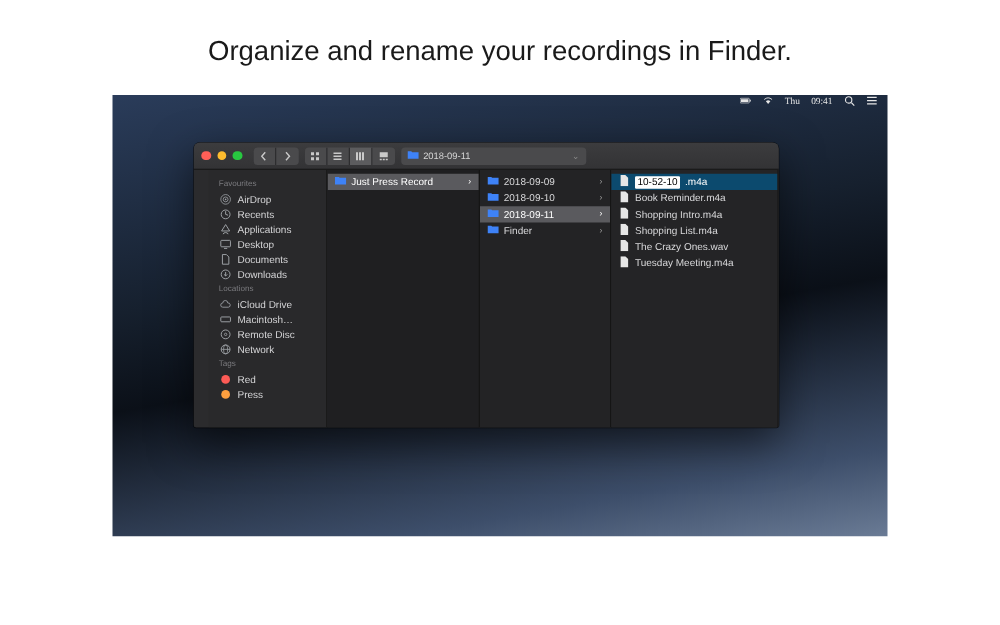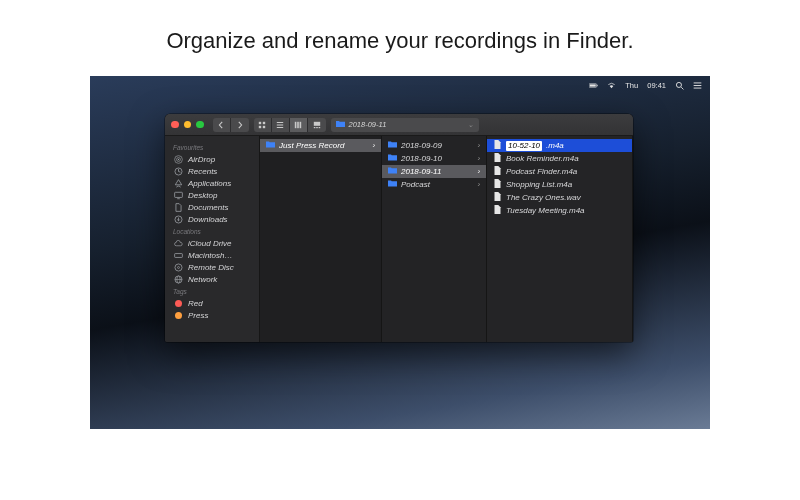--- a/index.html
+++ b/index.html
@@ -23,42 +23,42 @@
       margin: 0 auto;
       background: linear-gradient(170deg, #2a3c5a 0%, #16202e 38%, #0b1018 55%, #3d4e6a 85%, #6a7b95 100%);
       position: relative;
       overflow: hidden;
     }
     .menubar {
       position: absolute;
       top: 0; right: 0;
       height: 14px;
       display: flex;
-      align-items: flex-end;
+      align-items: flex-start;
       gap: 9px;
       padding: 0 8px;
       color: #e6e6e6;
       font-size: 7.5px;
+      font-family: Liberation Serif, serif;
     }
     .menubar .icon { display: inline-flex; align-items: center; }
     .menubar svg { width: 9px; height: 9px; }
 
     .finder {
       position: absolute;
       top: 38px;
-      left: 75px;
+      left: 65px;
       width: 468px;
       height: 228px;
       background: #2b2b2d;
       border-radius: 5px 5px 2px 2px;
       display: flex;
       flex-direction: column;
       box-shadow: 0 12px 34px rgba(0,0,0,.55), 0 0 0 .5px rgba(0,0,0,.6);
       overflow: hidden;
-      font-style: italic;
     }
     .toolbar {
       height: 22px;
       background: linear-gradient(#3c3c3e,#333335);
       display: flex;
       align-items: center;
       padding: 0 6px;
       gap: 5px;
       border-bottom: .5px solid #1a1a1a;
       flex: 0 0 auto;
@@ -114,20 +114,21 @@
       font-size: 7.5px;
     }
     .search svg { width: 7px; height: 7px; }
     .body { display: flex; flex: 1; overflow: hidden; }
     .sidebar {
       width: 95px;
       background: #29292b;
       border-right: .5px solid #161616;
       padding: 5px 0 0;
       overflow: hidden;
+      margin-left: 12px;
     }
     .side-head { font-size: 6.5px; color: #7a7a7e; padding: 3px 8px 2px; }
     .side-item {
       display: flex;
       align-items: center;
       gap: 5px;
       padding: 1.5px 8px;
       font-size: 8px;
       color: #d4d4d6;
     }
@@ -143,21 +144,21 @@
     .row {
       display: flex;
       align-items: center;
       gap: 4px;
       padding: 1px 6px;
       font-size: 8px;
       color: #d8d8da;
       white-space: nowrap;
     }
     .row.sel-dim { background: #5a5a5e; color: #fff; }
-    .row.sel-active { background: #1d4ed8; color: #fff; }
+    .row.sel-active { background: #0c4a6e; color: #fff; }
     .row .chev { margin-left: auto; font-size: 7px; color: #9c9c9c; }
     .row.sel-dim .chev, .row.sel-active .chev { color: #fff; }
     .folder-ico { color: #3e82f7; }
     .folder-ico svg, .file-ico svg { width: 9px; height: 9px; }
     .file-ico { color: #e6e6e6; }
     .editbox {
       background: #fff;
       color: #000;
       padding: 0 2px;
       border-radius: 1px;
@@ -401,21 +402,21 @@
               <span class="folder-ico"><svg viewBox="0 0 12 10">
                   <path d="M0 1 h4 l1 1 h7 v7 H0 Z" fill="currentColor"></path>
                 </svg></span>
               <span>2018-09-11</span>
               <span class="chev">›</span>
             </div>
           <div class="row">
               <span class="folder-ico"><svg viewBox="0 0 12 10">
                   <path d="M0 1 h4 l1 1 h7 v7 H0 Z" fill="currentColor"></path>
                 </svg></span>
-              <span>Podcast</span>
+              <span>Finder</span>
               <span class="chev">›</span>
             </div>
         </div>
         <div class="col c3">
           <div class="row sel-active">
             <span class="file-ico"><svg viewBox="0 0 10 12">
                   <path d="M1 0 h5 l3 3 v9 H1 Z" fill="currentColor"></path>
                 </svg></span>
             <span class="editbox">10-52-10</span>
               <span>.m4a</span>
@@ -423,21 +424,21 @@
           <div class="row">
               <span class="file-ico"><svg viewBox="0 0 10 12">
                   <path d="M1 0 h5 l3 3 v9 H1 Z" fill="currentColor"></path>
                 </svg></span>
               <span>Book Reminder.m4a</span>
             </div>
           <div class="row">
               <span class="file-ico"><svg viewBox="0 0 10 12">
                   <path d="M1 0 h5 l3 3 v9 H1 Z" fill="currentColor"></path>
                 </svg></span>
-              <span>Podcast Finder.m4a</span>
+              <span>Shopping Intro.m4a</span>
             </div>
           <div class="row">
               <span class="file-ico"><svg viewBox="0 0 10 12">
                   <path d="M1 0 h5 l3 3 v9 H1 Z" fill="currentColor"></path>
                 </svg></span>
               <span>Shopping List.m4a</span>
             </div>
           <div class="row">
               <span class="file-ico"><svg viewBox="0 0 10 12">
                   <path d="M1 0 h5 l3 3 v9 H1 Z" fill="currentColor"></path>

